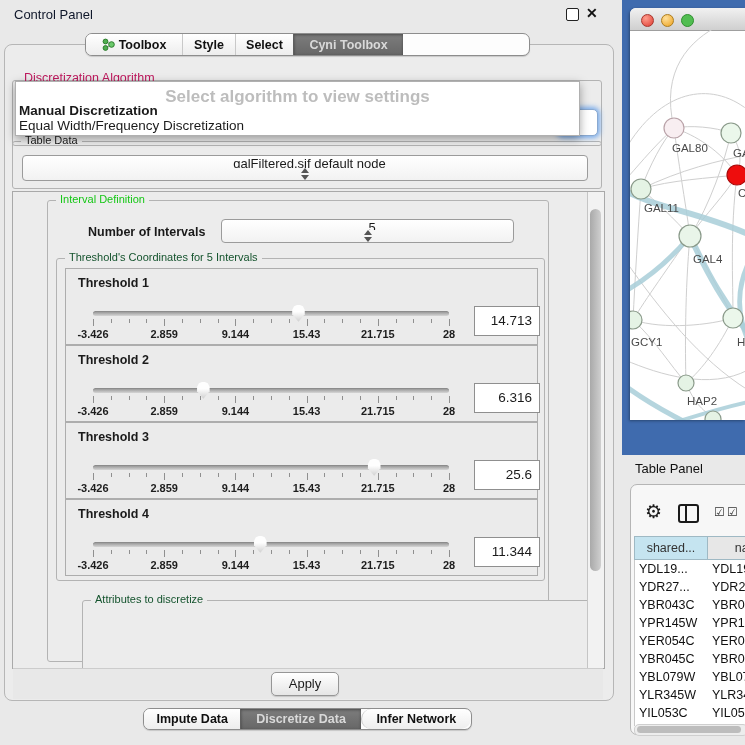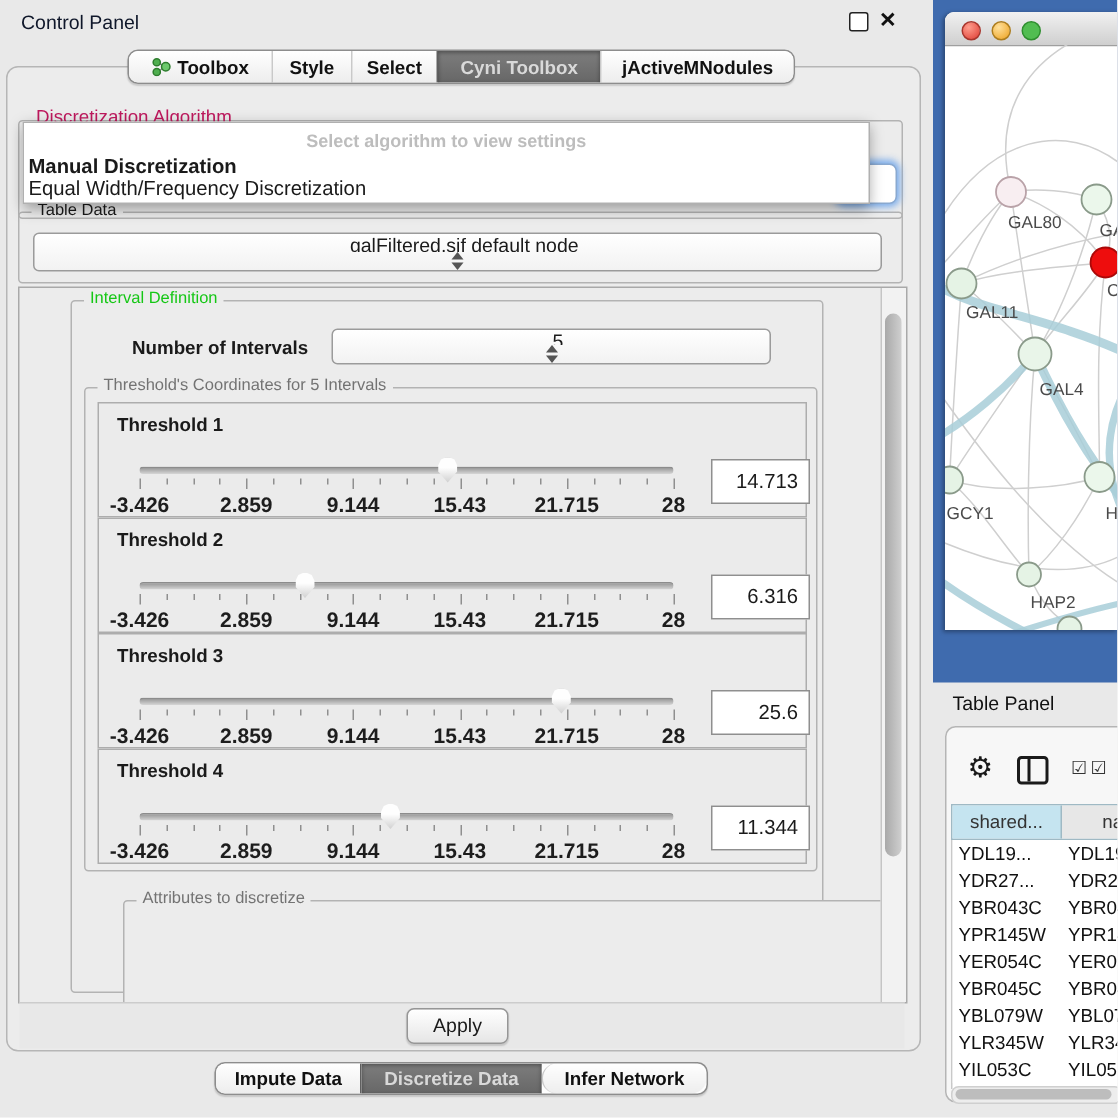--- a/index.html
+++ b/index.html
@@ -27,27 +27,27 @@
   .seg.sel{background:linear-gradient(#7d7d7d,#676767);color:#d9d9d9;
     border-left:1px solid #5f5f5f;box-shadow:inset 0 1px 3px rgba(0,0,0,.4);}
   #tabbar{left:85px;top:33px;width:443px;height:21px;}
   #bottom-tabbar{left:143px;top:708px;width:327px;height:20px;}
 
   
   .group{border:1px solid #b3b3b3;border-radius:3px;}
   .gtitle{position:absolute;top:-8px;left:8px;background:#ececec;padding:0 4px;
     font-size:11px;white-space:nowrap;}
   .gtitle.green{color:#15c715;}
-  .gtitle.blue{color:#737373;}
+  .gtitle.blue{color:#14532d;}
 
   
   #algo-popup{left:15px;top:81px;width:563px;height:53px;background:#fff;
     border:1px solid #b0b0b0;box-shadow:0 3px 9px rgba(0,0,0,.35);z-index:20;}
   #algo-prompt{position:absolute;top:5px;left:0;width:100%;text-align:center;
-    color:#bdbdbd;font-weight:bold;font-size:12px;}
+    color:#bdbdbd;font-weight:bold;font-size:17px;}
   .algo-opt{position:absolute;left:3px;font-size:13.5px;white-space:nowrap;}
   #algo-opt-0{top:21px;font-weight:bold;}
   #algo-opt-1{top:36px;}
   #ghost-title{left:24px;top:71px;font-size:12.5px;color:#be185d;z-index:4;}
   #disc-group{left:12px;top:80px;width:588px;height:64px;z-index:1;}
   #disc-combo-fragment{left:558px;top:109px;width:38px;height:25px;background:#fff;
     border:1px solid #8aa9d0;border-radius:5px;box-shadow:0 0 5px 2px rgba(100,160,235,.85);z-index:3;}
 
   
   .combo{background:linear-gradient(#ffffff,#f2f2f2);border:1px solid #9b9b9b;
@@ -80,21 +80,21 @@
     border:1px solid #adadad;}
   .tpanel .tlabel{position:absolute;left:12px;top:7px;font-size:12.5px;font-weight:bold;}
   .track{position:absolute;left:27px;top:42px;width:356px;height:4px;border-radius:3px;
     background:linear-gradient(#9a9a9a,#d6d6d6);border-top:1px solid #8c8c8c;}
   .thumb{position:absolute;width:15px;height:17px;top:36px;
     background:linear-gradient(180deg,#fefefe 40%,#cfcfcf);
     clip-path:polygon(8% 30%,20% 8%,40% 0,60% 0,80% 8%,92% 30%,92% 55%,50% 98%,8% 55%);
     filter:drop-shadow(0 0 1px #777);}
   .tick{position:absolute;top:50px;width:1px;background:#8f8f8f;}
   .ticklabel{position:absolute;top:59px;transform:translateX(-50%);
-    font-size:14px;font-weight:bold;color:#1d1d1d;white-space:nowrap;}
+    font-size:11px;font-weight:bold;color:#1d1d1d;white-space:nowrap;}
   .vbox{position:absolute;left:408px;top:37px;width:57px;height:28px;background:#fff;
     border:1px solid #8f8f8f;font-size:13.5px;text-align:right;line-height:28px;padding-right:7px;}
 
   #attr-group{left:34px;top:399px;width:548px;height:90px;background:#ececec;}
 
   #apply-strip{left:13px;top:668px;width:590px;height:30px;background:#e8e8e8;border-top:1px solid #cccccc;}
   #apply-btn{left:271px;top:672px;width:66px;height:22px;border:1px solid #969696;border-radius:5px;
     background:linear-gradient(#ffffff,#e6e6e6);font-size:13px;text-align:center;line-height:22px;
     box-shadow:0 1px 1px rgba(0,0,0,.15);}
 
@@ -160,23 +160,20 @@
         <span>Toolbox</span>
       </div>
       <div class="seg" style="width: 52px;">
         <span>Style</span>
       </div>
       <div class="seg" style="width: 57px;">
         <span>Select</span>
       </div>
       <div class="seg sel" style="width: 109px; text-align: right;">
         <span>Cyni Toolbox</span>
-      </div>
-      <div class="seg" style="width: 129px;">
-        <span>jActiveMNodules</span>
       </div>
     </div>
 
   <div class="abs" id="ghost-title">Discretization Algorithm</div>
   <div class="abs group" id="disc-group"></div>
   <div class="abs" id="disc-combo-fragment"></div>
 
   <div class="abs" id="algo-popup">
     <div id="algo-prompt">Select algorithm to view settings</div>
     <div class="algo-opt" id="algo-opt-0">Manual Discretization</div>

